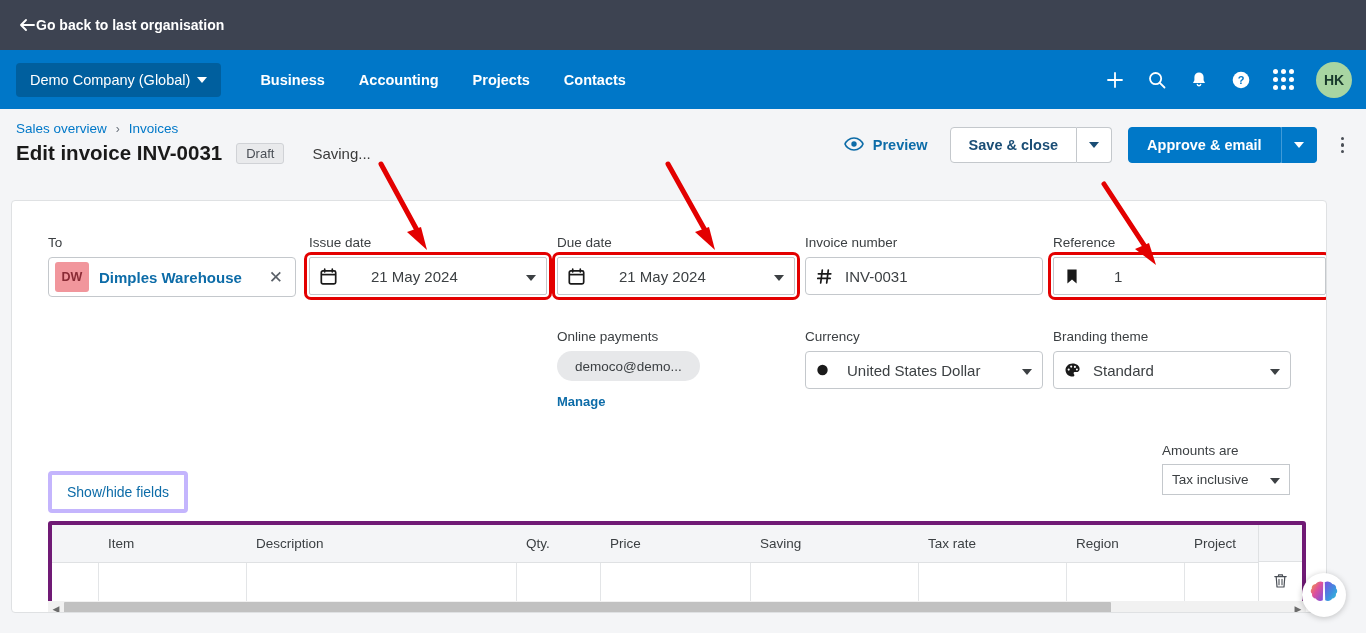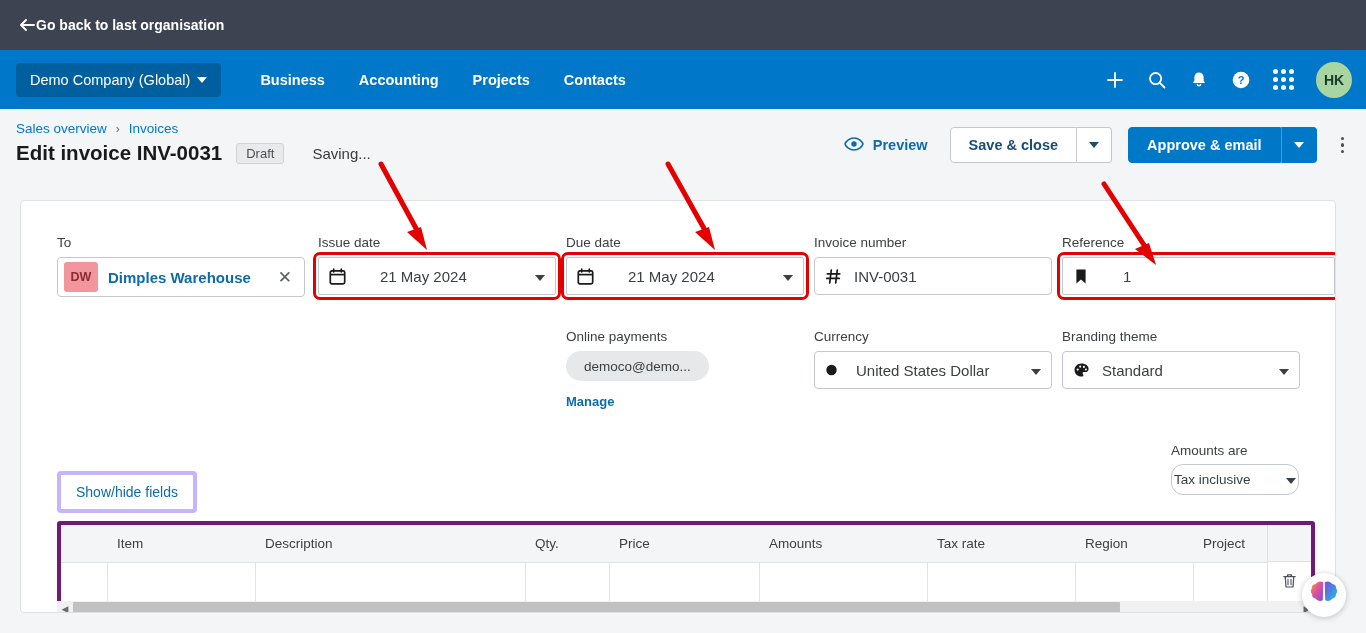--- a/index.html
+++ b/index.html
@@ -87,21 +87,21 @@
   }
   .split-btn.primary .drop {
     background: #0078c8; color: #fff; border-color: #0078c8;
     border-left: 1px solid #3f9ad8;
   }
   .kebab { cursor: pointer; display:flex; flex-direction:column; gap:3px; padding: 4px 8px; }
   .kebab i { width: 3.5px; height: 3.5px; background: #4a4f56; border-radius: 50%; display:block; }
 
   
   .card {
-    position: absolute; left: 20px; top: 200px; width: 1316px; height: 413px;
+    position: absolute; left: 11px; top: 200px; width: 1316px; height: 413px;
     background: #fff; border: 1px solid #dfe1e3; border-radius: 4px;
     overflow: hidden;
   }
 
   .field-label { font-size: 13.5px; color: #3c4043; margin-bottom: 7px; }
   .input-box {
     height: 38px; border: 1px solid #c4c8cc; border-radius: 4px; background: #fff;
     display: flex; align-items: center; padding: 0 10px; cursor: text;
   }
   .input-box .lead-icon { margin-right: 12px; display:flex; align-items:center; }
@@ -144,22 +144,22 @@
 
   .showhide-btn {
     position: absolute; left: 36px; top: 270px;
     border: 4px solid #c4b5fd; background: #fff; border-radius: 4px;
     color: #0d6ca8; font-size: 14px; font-weight: normal;
     padding: 9px 15px; cursor: pointer;
   }
   .amounts-wrap { position: absolute; right: 36px; top: 242px; width: 128px; text-align: left; }
   .amounts-wrap .field-label { margin-bottom: 6px; }
   .amt-select {
-    height: 31px; border: 1px solid #c4c8cc; border-radius: 12px; background:#fff;
-    display:flex; align-items:center; padding: 0 2px; cursor: pointer;
+    height: 31px; border: 1px solid #c4c8cc; border-radius: 0; background:#fff;
+    display:flex; align-items:center; padding: 0 9px; cursor: pointer;
   }
   .amt-select span { font-size: 13.5px; color: #3c4043; }
   .amt-select .tail-caret { margin-left: auto; }
 
   
   .lines {
     position: absolute; left: 36px; top: 320px; right: 20px;
     border: 4px solid #701a75; border-radius: 3px; overflow: hidden;
     background: #fff;
   }
@@ -454,21 +454,21 @@
     <div class="lines">
       <div class="lines-scroll">
         <table class="lines-table">
           <thead>
             <tr>
               <th class="col-drag"></th>
               <th class="col-item">Item</th>
               <th class="col-desc">Description</th>
               <th class="col-qty th-right">Qty.</th>
               <th class="col-price">Price</th>
-              <th class="col-acct">Amounts</th>
+              <th class="col-acct">Saving</th>
               <th class="col-tax">Tax rate</th>
               <th class="col-region">Region</th>
               <th class="col-proj">Project</th>
             </tr>
           </thead>
           <tbody>
             <tr>
               <td class="col-drag"></td>
               <td class="col-item"></td>
               <td class="col-desc"></td>

